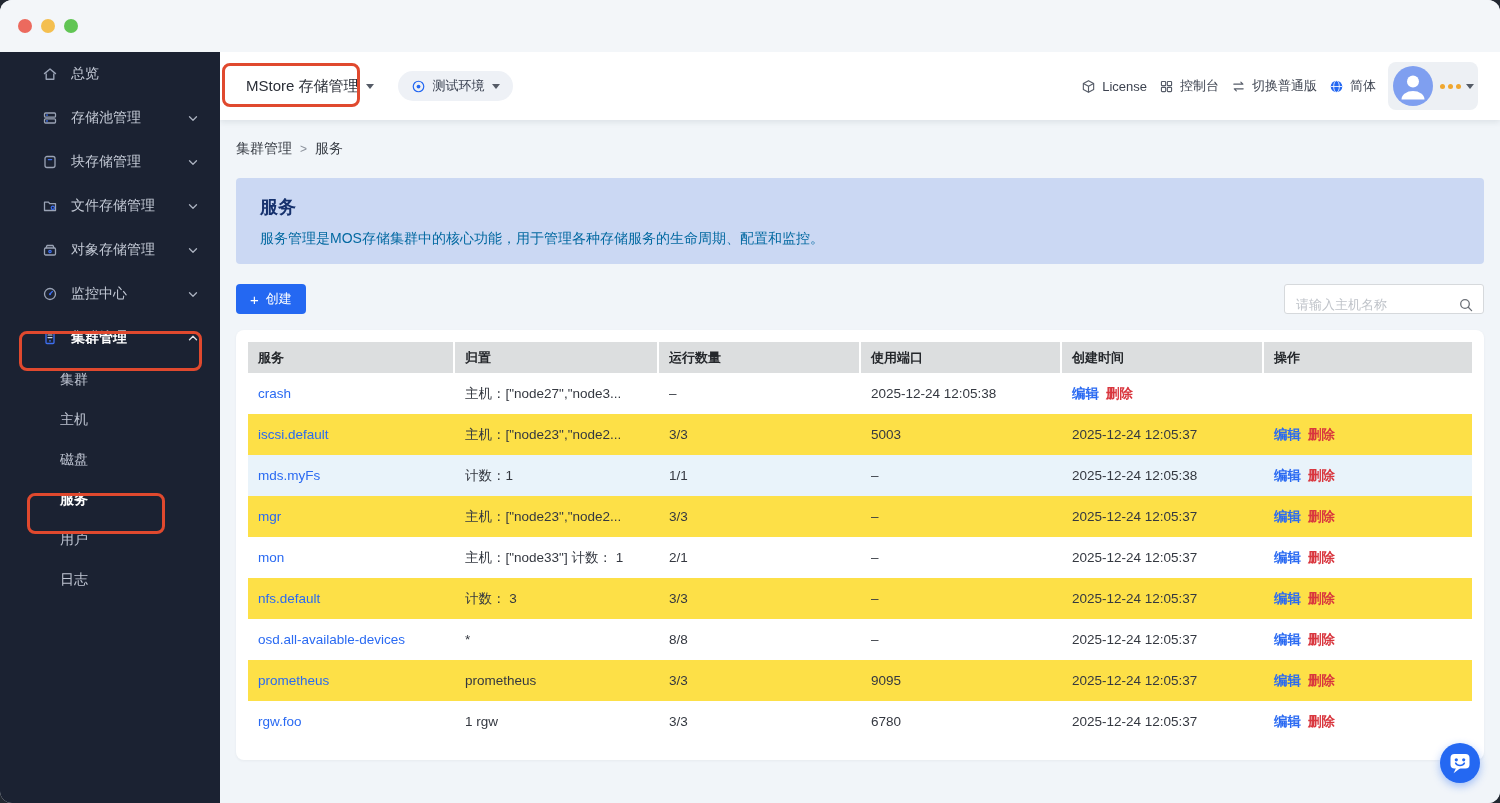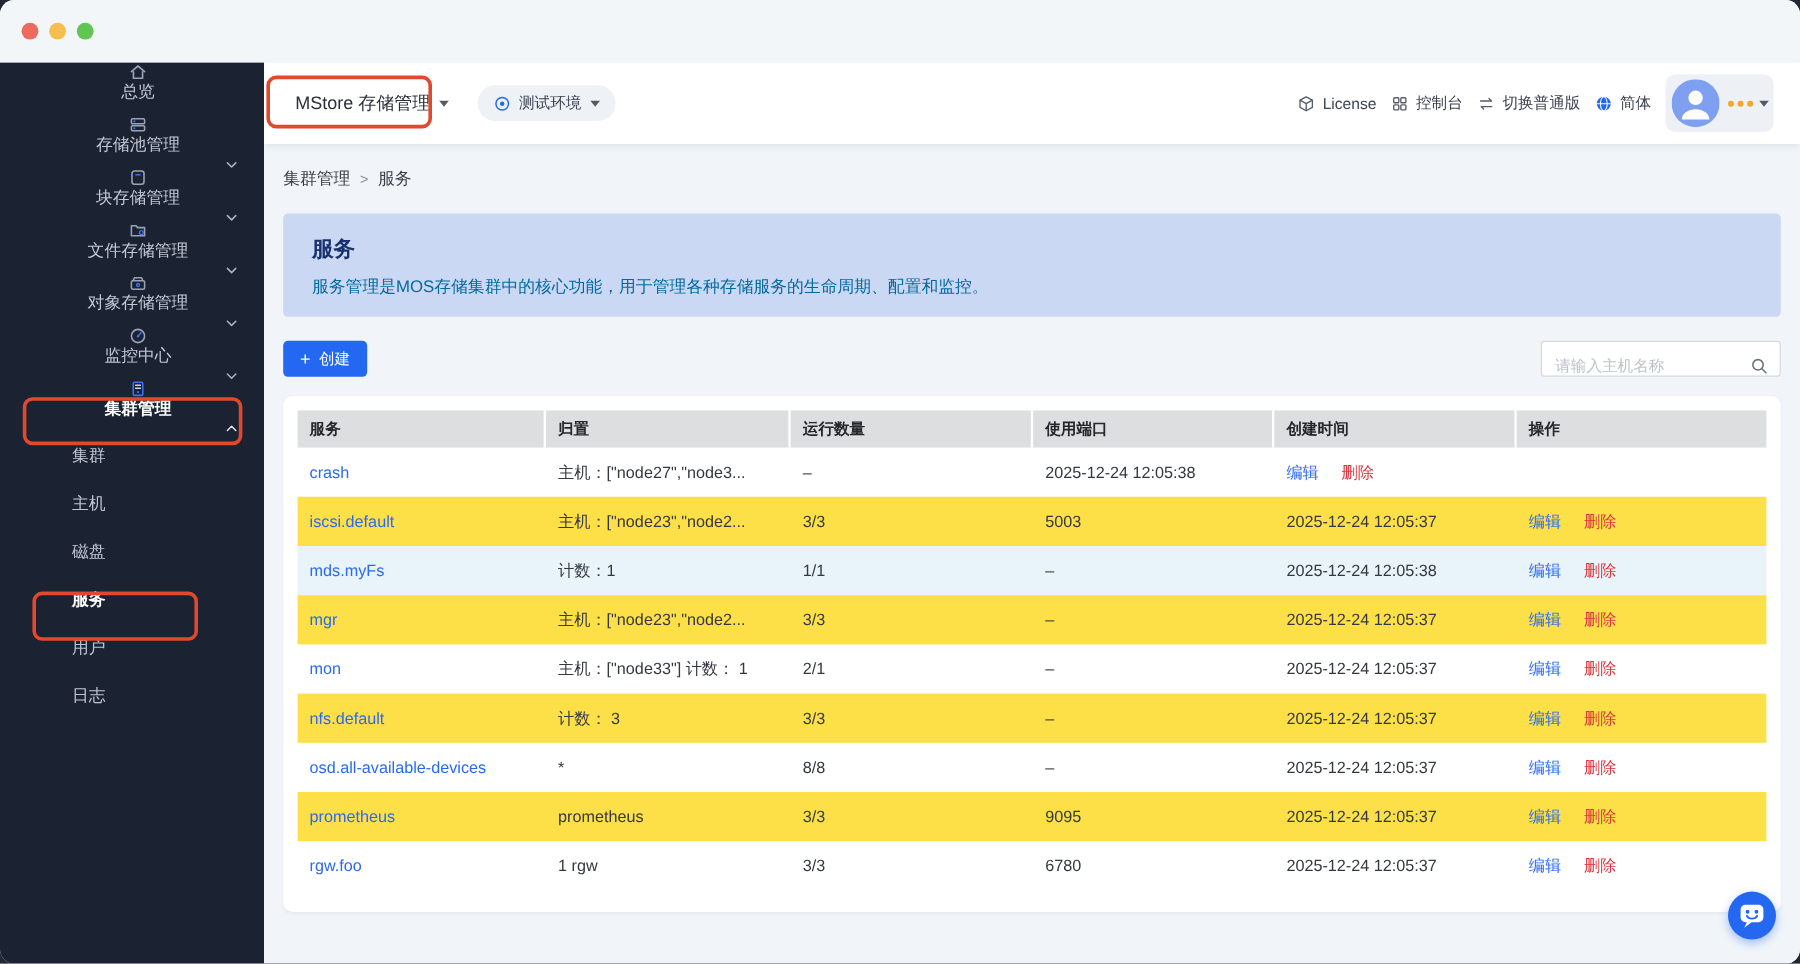--- a/index.html
+++ b/index.html
@@ -7,21 +7,21 @@
   .window{position:absolute;inset:0;border-radius:12px;overflow:hidden;background:#f1f5f9;}
 
   
   .titlebar{position:absolute;top:0;left:0;right:0;height:52px;background:#f3f6f9;z-index:6;}
   .traffic{position:absolute;top:19px;left:18px;display:flex;gap:9px;}
   .light{width:14px;height:14px;border-radius:50%;}
   .light.red{background:#ec6a5e;}.light.yellow{background:#f4bf4f;}.light.green{background:#61c554;}
 
   
   .sidebar{position:absolute;top:52px;left:0;width:220px;bottom:0;background:#1b2232;z-index:5;}
-  .nav-item{display:flex;align-items:center;height:44px;padding:0 20px 0 30px;color:#c3c9d5;font-size:14px;cursor:pointer;flex-direction:column;}
+  .nav-item{display:flex;align-items:center;height:44px;padding:0 20px 0 42px;color:#c3c9d5;font-size:14px;gap:13px;cursor:pointer;}
   .nav-item .chev{margin-left:auto;display:flex;}
   .nav-item.active{color:#ffffff;font-weight:bold;}
   .sub-item{height:40px;padding-left:60px;display:flex;align-items:center;color:#bfc5d2;font-size:14px;cursor:pointer;}
   .sub-item.active{color:#ffffff;font-weight:bold;}
   .nav-icon{display:flex;width:16px;height:16px;}
 
   
   .main-header{position:absolute;top:52px;left:220px;right:0;height:68px;background:#ffffff;box-shadow:0 2px 6px rgba(31,45,61,.10);z-index:4;display:flex;align-items:center;}
   .app-title{margin-left:18px;padding:0 8px;font-size:15px;color:#2a2e37;display:flex;align-items:center;gap:7px;height:44px;cursor:pointer;}
   .caret{width:0;height:0;border-left:4px solid transparent;border-right:4px solid transparent;border-top:5px solid #555b66;display:inline-block;}
@@ -48,21 +48,21 @@
 
   .card{position:absolute;top:210px;left:16px;width:1248px;height:430px;background:#ffffff;border-radius:8px;box-shadow:0 1px 3px rgba(31,45,61,.05);padding:12px;box-sizing:border-box;}
   .tbl{width:1224px;}
   .tr{display:grid;grid-template-columns:207px 204px 202px 201px 202px 208px;}
   .th{background:#dcdedf;height:31px;line-height:31px;padding:0 10px;font-weight:bold;font-size:13px;color:#24272b;border-right:2px solid #fff;box-sizing:border-box;white-space:nowrap;overflow:hidden;}
   .th:last-child{border-right:none;}
   .td{height:41px;display:flex;align-items:center;padding:0 10px;font-size:13.5px;color:#343840;box-sizing:border-box;white-space:nowrap;overflow:hidden;}
   .tr.even{background:#fde047;}
   .tr.highlight{background:#e9f3fa;}
   a.svc{color:#2a6af2;text-decoration:none;cursor:pointer;}
-  .td-ops{gap:19px;}
+  .td-ops{gap:7px;font-weight:bold;}
   a.op-edit{color:#2a6af2;text-decoration:none;cursor:pointer;}
   a.op-del{color:#d9363e;text-decoration:none;cursor:pointer;}
 
   .fab{position:absolute;right:20px;bottom:20px;width:40px;height:40px;border-radius:50%;background:#2468f2;display:flex;align-items:center;justify-content:center;box-shadow:0 3px 8px rgba(36,104,242,.4);cursor:pointer;}
 
   
   .anno{position:absolute;border:3px solid #e0492e;border-radius:8px;z-index:30;pointer-events:none;box-sizing:border-box;}
   #anno-title{left:222px;top:63px;width:138px;height:44px;}
   #anno-cluster{left:19px;top:331px;width:183px;height:40px;}
   #anno-service{left:27px;top:493px;width:138px;height:41px;}

